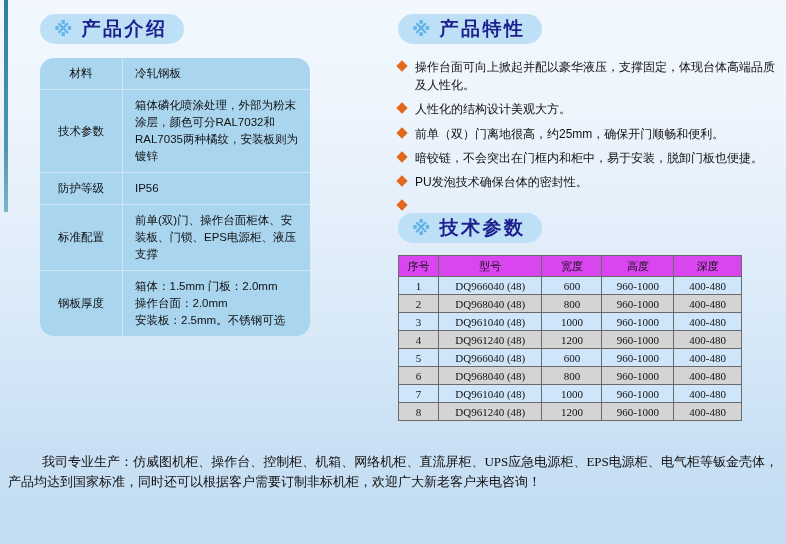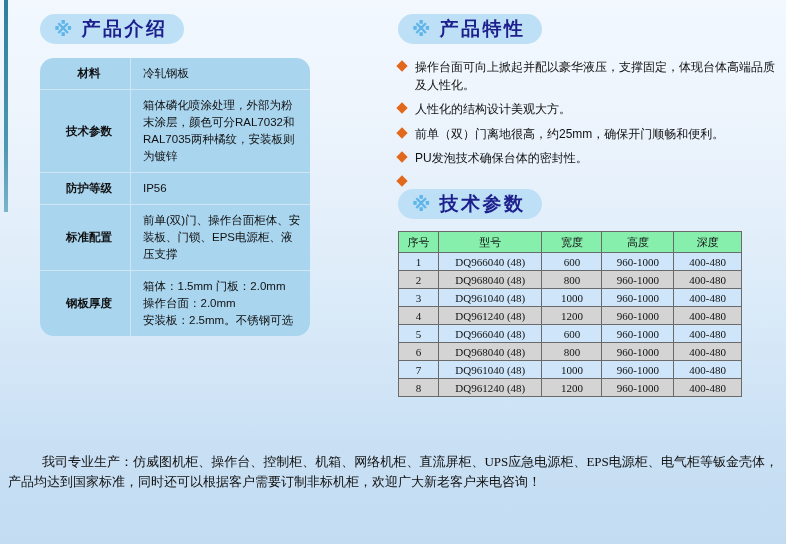--- a/index.html
+++ b/index.html
@@ -81,24 +81,24 @@
     padding: 7px 9px;
     font-size: 11.5px;
     color: #111;
     line-height: 1.48;
     border-bottom: 1px solid #cfe6f4;
   }
   .spec-table tr:last-child td { border-bottom: none; }
   .spec-table td.k {
     width: 74px;
     text-align: center;
-    font-weight: bold;
+    font-weight: normal;
     white-space: nowrap;
     border-right: 1px solid #cfe6f4;
-    padding-left: 12px;
+    padding-left: 4px;
     padding-right: 4px;
   }
   .spec-table td.v {
     padding-left: 12px;
     padding-right: 8px;
   }
 
   
   .col-right {
     position: absolute;
@@ -142,21 +142,21 @@
   .param-table th,
   .param-table td {
     border: 1px solid #6a6a6a;
     text-align: center;
     font-size: 11px;
     font-weight: normal;
     padding: 2.5px 2px;
     color: #111;
     white-space: nowrap;
   }
-  .param-table thead th { background: #86efac; }
+  .param-table thead th { background: #d946ef; }
   .param-table tbody tr.odd td  { background: #cfe6fa; }
   .param-table tbody tr.even td { background: #d4d4d4; }
   .param-table .c-no    { width: 38px; }
   .param-table .c-model { width: 104px; }
   .param-table .c-w     { width: 62px; }
   .param-table .c-h     { width: 72px; }
   .param-table .c-d     { width: 68px; }
 
   
   .bottom-note {
@@ -217,20 +217,21 @@
 
   <div class="pill">
     <span class="aster">※</span>
     <span class="ptext">产品特性</span>
   </div>
 
   <ul class="feature-list">
       <li><span class="dia"></span><span>操作台面可向上掀起并配以豪华液压，支撑固定，体现台体高端品质及人性化。</span></li>
       <li><span class="dia"></span><span>人性化的结构设计美观大方。</span></li>
       <li><span class="dia"></span><span>前单（双）门离地很高，约25mm，确保开门顺畅和便利。</span></li>
+      <li><span class="dia"></span><span>暗铰链，不会突出在门框内和柜中，易于安装，脱卸门板也便捷。</span></li>
       <li><span class="dia"></span><span>PU发泡技术确保台体的密封性。</span></li>
       <li><span class="dia"></span></li>
     </ul>
 
   <div class="pill tech-head">
     <span class="aster">※</span>
     <span class="ptext">技术参数</span>
   </div>
 
   <table class="param-table">

